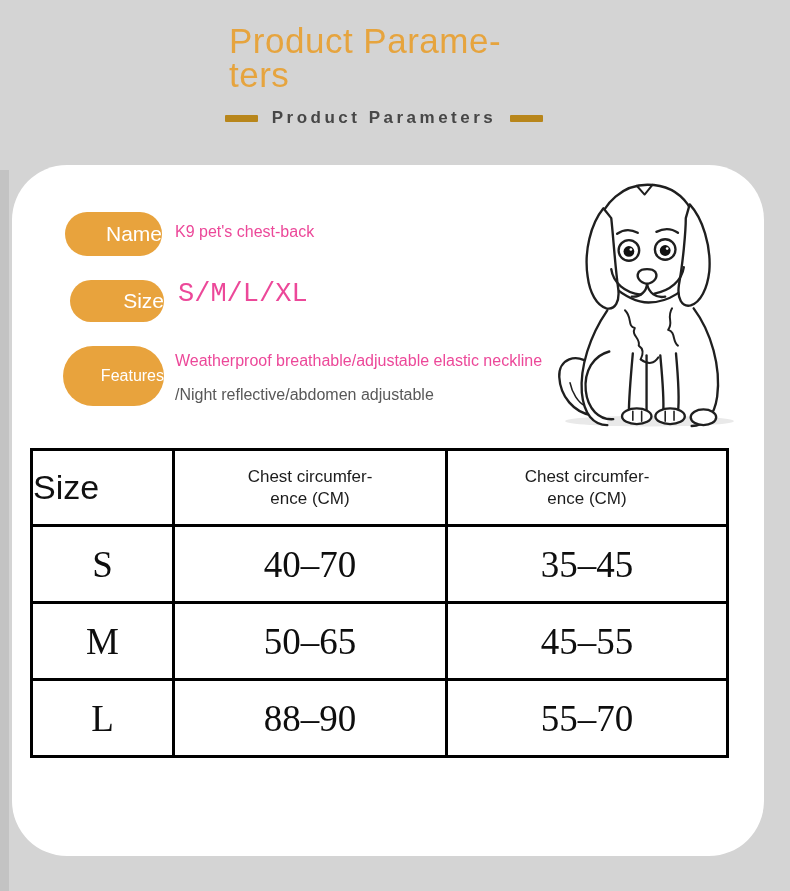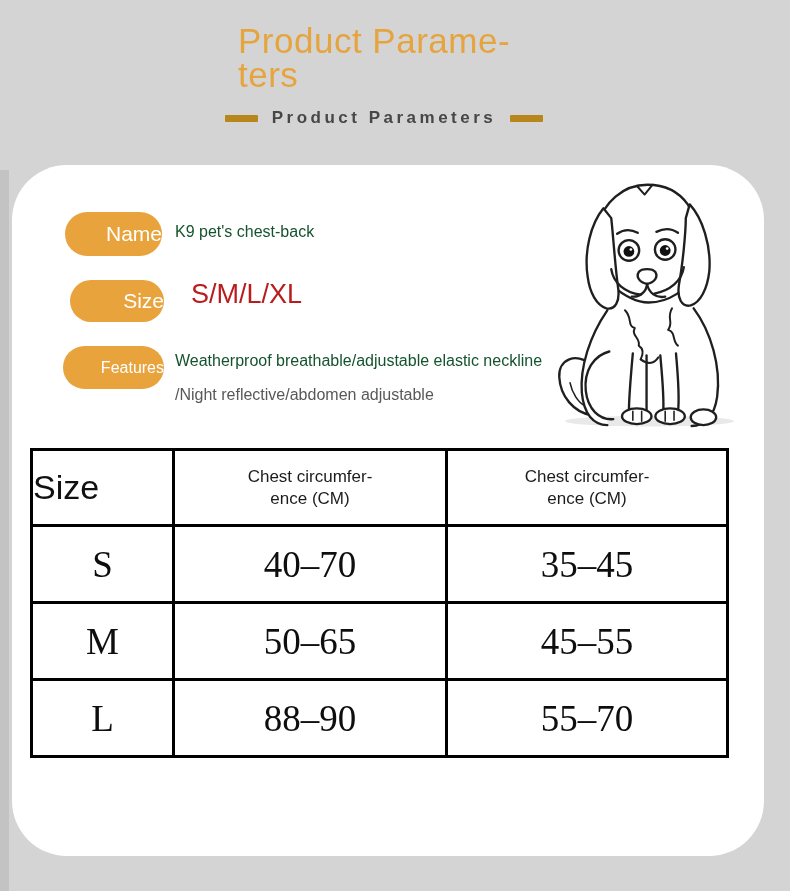--- a/index.html
+++ b/index.html
@@ -7,21 +7,21 @@
     width:790px;height:891px;position:relative;overflow:hidden;
     background:#d4d4d4;
     font-family:"Liberation Sans",sans-serif;
   }
   .edge-shade{
     position:absolute;left:0;top:170px;bottom:0;width:9px;
     background:#c3c3c3;
   }
   
   .big-title{
-    position:absolute;left:238px;top:24px;
+    position:absolute;left:229px;top:24px;
     font-size:35px;line-height:34px;font-weight:500;
     color:#e6a43e;letter-spacing:.5px;
   }
   .big-title span{display:block;}
   .subtitle-row{
     position:absolute;top:108px;left:0;right:0;
     display:flex;align-items:center;justify-content:center;
     transform:translateX(-11px);
   }
   .subtitle-dash{
@@ -35,24 +35,24 @@
   .card{
     position:absolute;left:12px;top:165px;width:752px;height:691px;
     background:#ffffff;border-radius:55px;
   }
   .pill{
     position:absolute;display:flex;align-items:center;justify-content:flex-end;
     background:#e8a33d;color:#ffffff;border-radius:999px;
   }
   .pill-name{left:53px;top:47px;width:97px;height:44px;font-size:21px;}
   .pill-size{left:58px;top:115px;width:94px;height:42px;font-size:21px;}
-  .pill-features{left:51px;top:181px;width:101px;height:43px;font-size:16px;}
-  .val{position:absolute;color:#14532d;}
+  .pill-features{left:51px;top:181px;width:101px;height:60px;font-size:16px;}
+  .val{position:absolute;color:#ec4899;}
   .val-name{left:163px;top:58px;font-size:16px;}
-  .val-size{left:179px;top:114px;font-size:27px;color:#b91c1c;font-family:Liberation Sans, sans-serif;}
+  .val-size{left:166px;top:114px;font-size:27px;color:#ec4899;font-family:Liberation Mono, monospace;}
   .val-feat1{left:163px;top:187px;font-size:16px;}
   .val-feat2{left:163px;top:221px;font-size:16px;color:#585858;}
   .dog{position:absolute;left:530px;top:8px;}
   
   table.size-table{
     position:absolute;left:18px;top:283px;
     width:696px;border-collapse:collapse;table-layout:fixed;
     background:#ffffff;
   }
   .size-table td,.size-table th{

